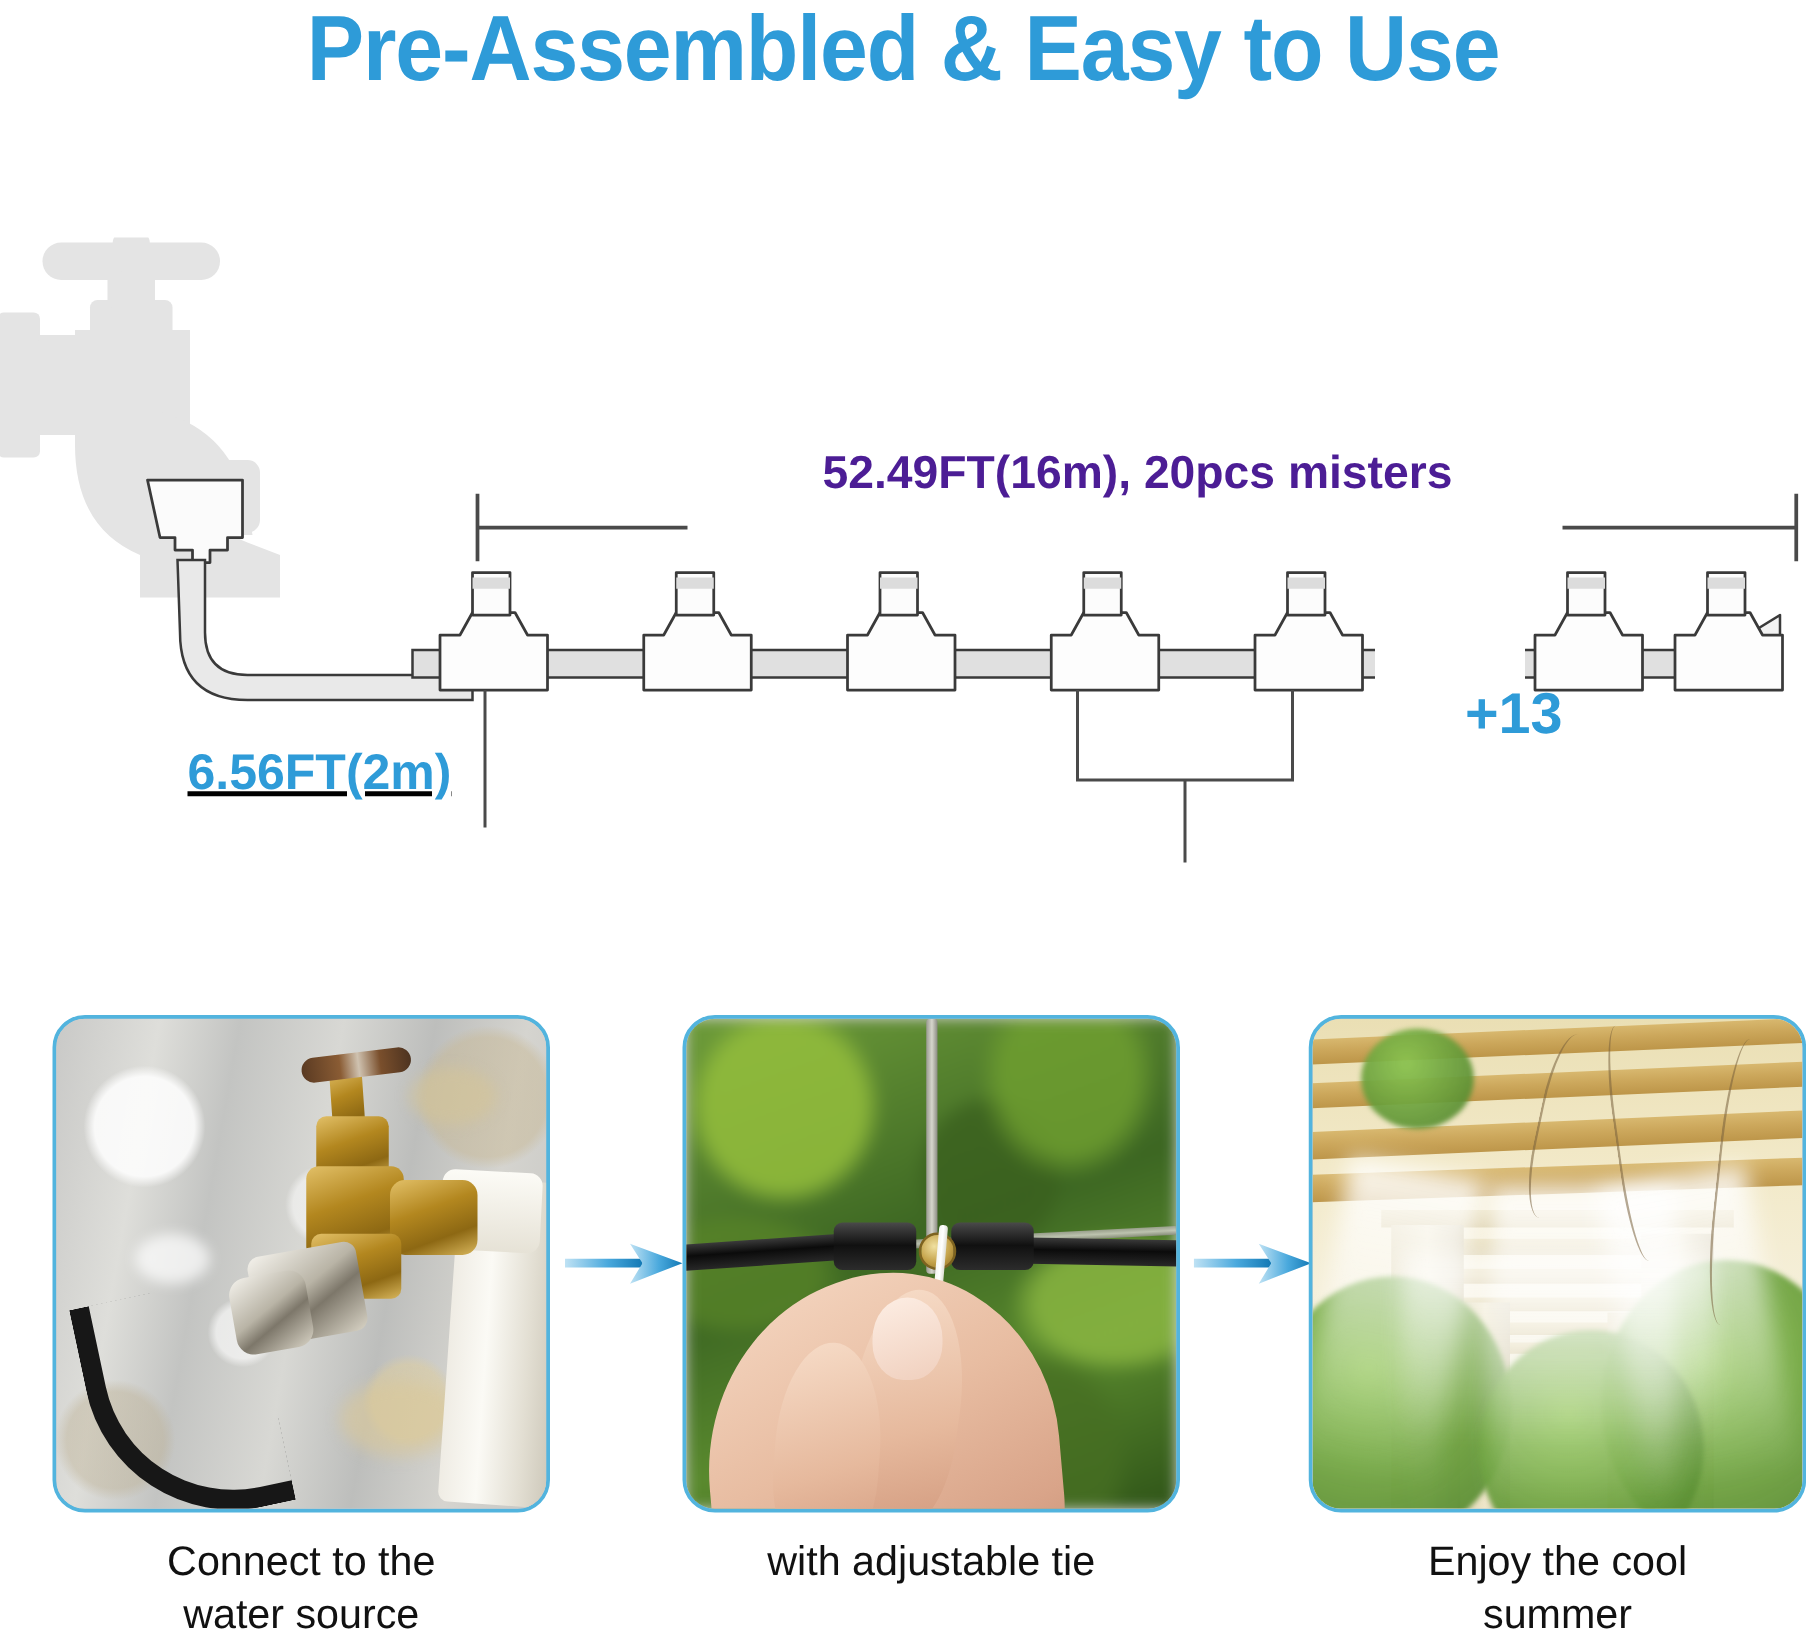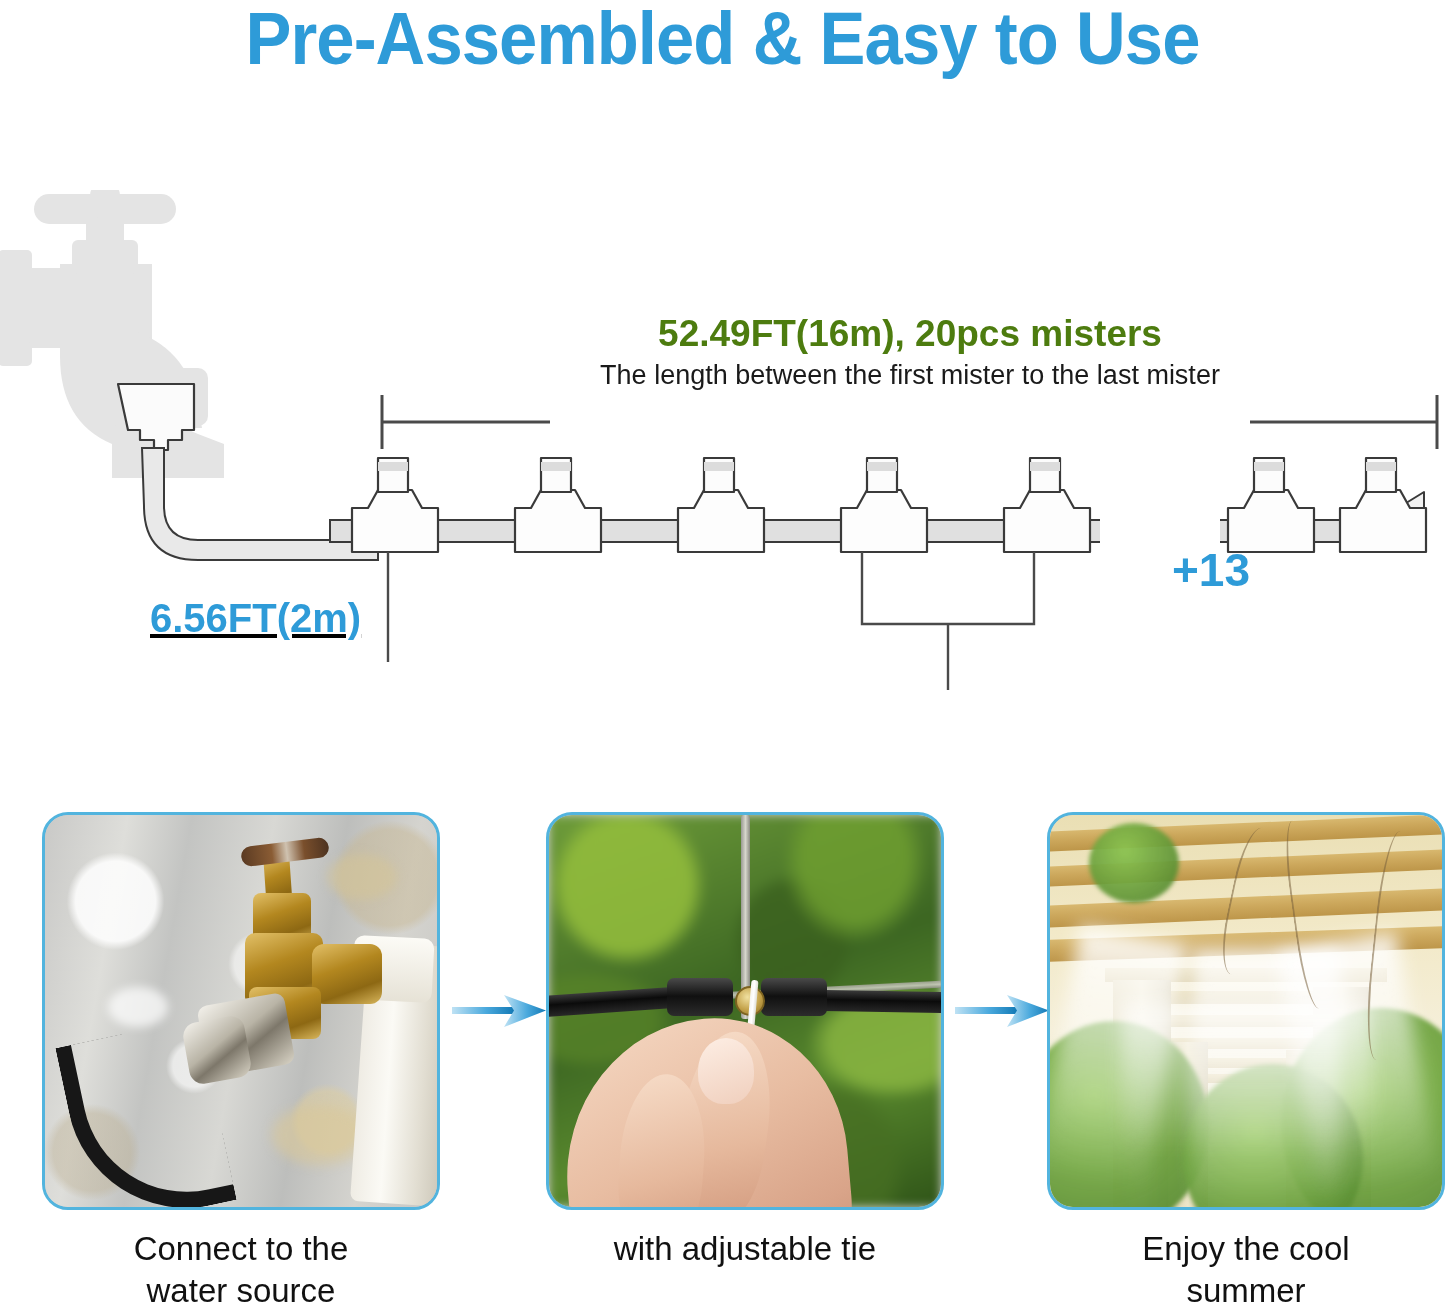--- a/index.html
+++ b/index.html
@@ -31,23 +31,23 @@
   .diagram{position:absolute;left:0;top:110px;width:1445px;height:640px;}
 
   
   .faucet-svg{position:absolute;left:-10px;top:80px;}
 
   
   .dim-main{
     position:absolute;left:430px;top:205px;width:960px;text-align:center;
   }
   .dim-main .big{
-    color:#4d7c0f;font-size:37px;font-weight:bold;
-    font-family:"Liberation Sans Narrow","Liberation Sans",sans-serif;
-    letter-spacing:0px;white-space:nowrap;line-height:1.05;
+    color:#4c1d95;font-size:37px;font-weight:bold;
+    font-family:"Liberation Sans Narrow","Liberation Sans",sans-serif;
+    letter-spacing:0px;white-space:nowrap;line-height:1.05;margin-top:44px;
   }
   .dim-main .sub{
     color:#1a1a1a;font-size:27px;margin-top:6px;white-space:nowrap;
     font-family:"Liberation Sans Narrow","Liberation Sans",sans-serif;
   }
 
   .dim-left{
     position:absolute;left:150px;top:487px;width:500px;text-align:left;text-decoration:underline;
   }
   .dim-left .big{
@@ -355,21 +355,20 @@
       </g>
 
       <g stroke="#4a4a4a" stroke-width="2.4" fill="none">
         <path d="M872 362 v72 h172 v-72"></path>
         <line x1="958" y1="434" x2="958" y2="500"></line>
       </g>
     </svg>
 
     <div class="dim-main">
       <div class="big">52.49FT(16m), 20pcs misters</div>
-      <div class="sub">The length between the first mister to the last mister</div>
     </div>
 
     <div class="dim-left">
       <div class="big">6.56FT(2m)</div>
     </div>
 
     <div class="dim-mid">
     </div>
 
     <div class="plus-label">+13</div>

